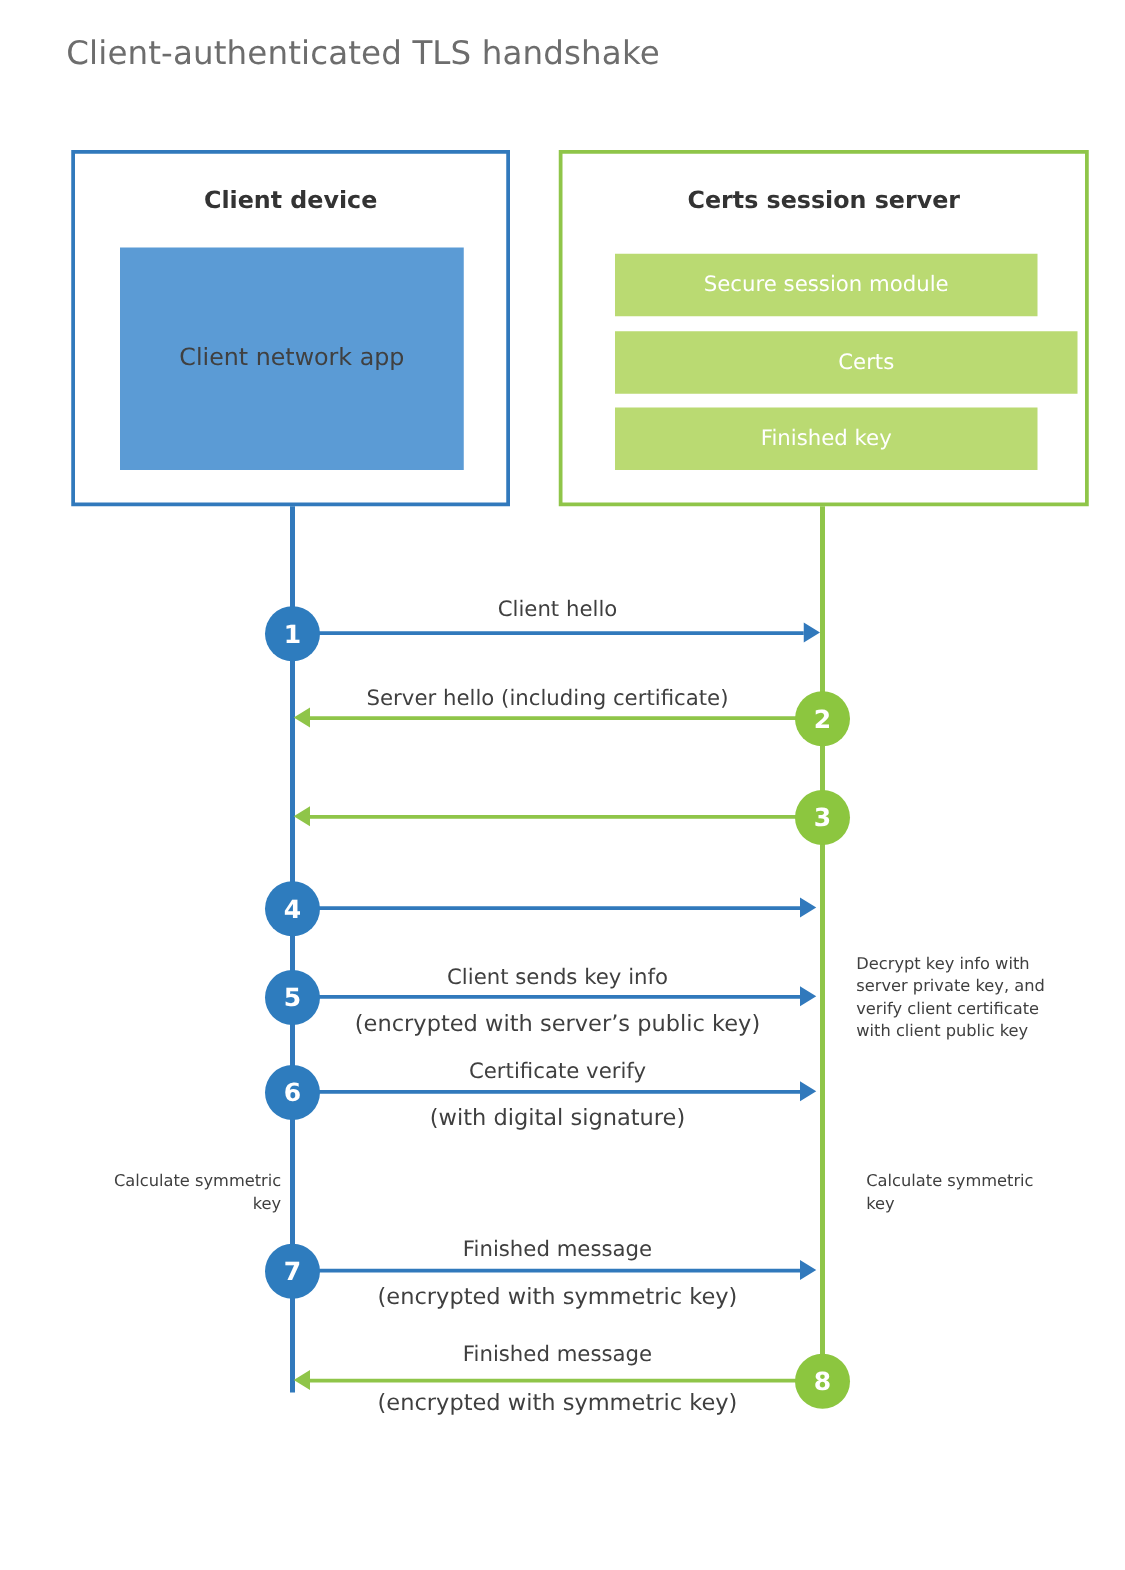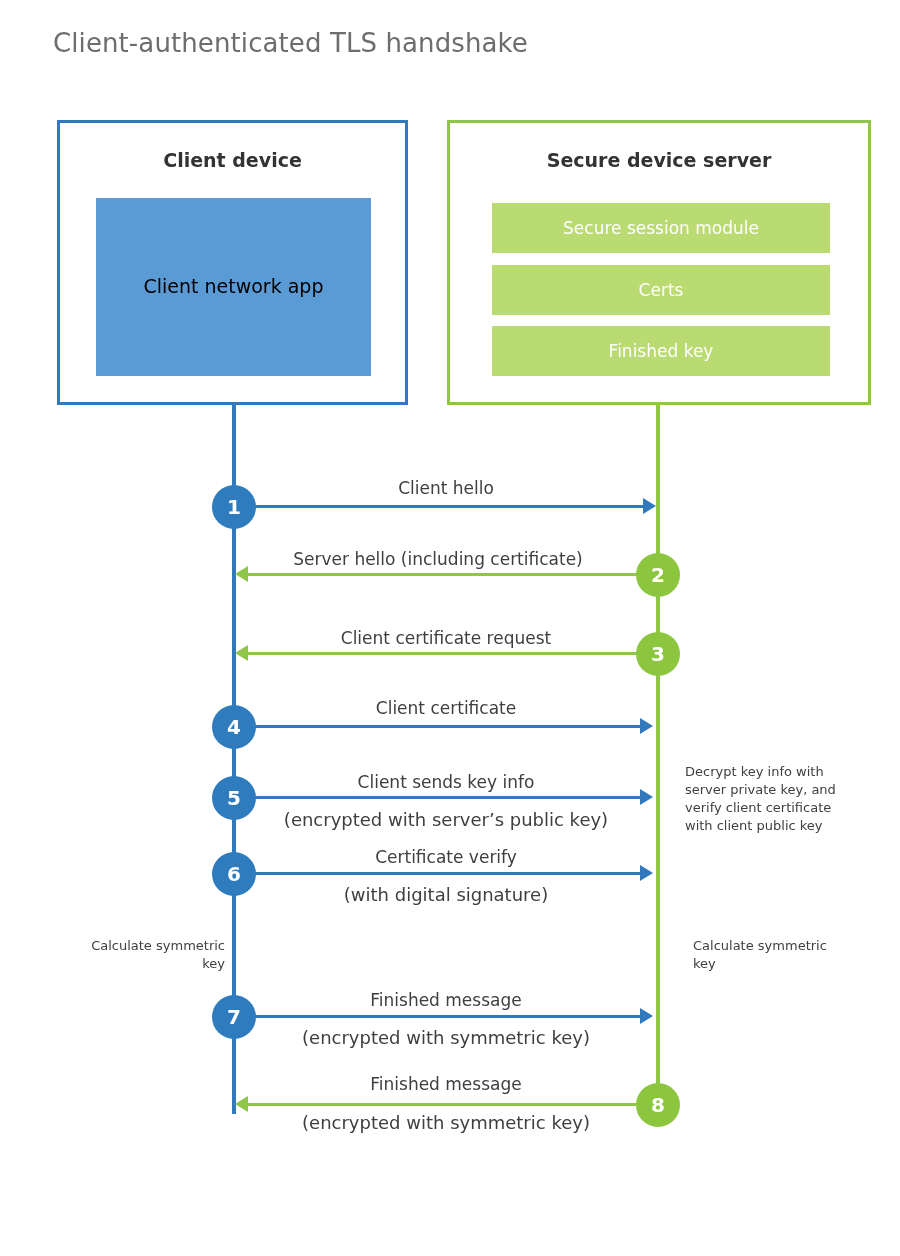--- a/index.html
+++ b/index.html
@@ -56,21 +56,21 @@
     font-weight: bold;
     color: #333333;
   }
 
   
   #client-app {
     position: absolute;
     left: 36px; top: 75px;
     width: 275px; height: 178px;
     background: #5b9bd5;
-    color: #000000;
+    color: #404040;
     font-size: 19px;
     display: flex;
     align-items: center;
     justify-content: center;
     text-align: center;
     line-height: 1.35;
   }
   .server-block {
     position: absolute;
     left: 42px;
@@ -78,21 +78,21 @@
     height: 50px;
     background: #bada72;
     color: #ffffff;
     font-size: 17px;
     display: flex;
     align-items: center;
     justify-content: center;
     text-align: center;
   }
   #server-block-0 { top: 80px; }
-  #server-block-1 { top: 142px; }
+  #server-block-1 { top: 142px; padding-left: 32px; }
   #server-block-2 { top: 203px; }
 
   
   .lifeline { width: 4px; }
   #client-lifeline {
     left: 215px; top: 405px; height: 709px;
     background: #3179bc;
   }
   #server-lifeline {
     left: 639px; top: 405px; height: 700px;
@@ -154,45 +154,43 @@
 <div id="stage">
 
   <div class="abs" id="page-title">Client-authenticated TLS handshake</div>
 
   <div class="abs party-box" id="client-box">
     <div class="party-title">Client device</div>
     <div id="client-app">Client network app</div>
   </div>
 
   <div class="abs party-box" id="server-box">
-    <div class="party-title">Secure device server</div>
+    <div class="party-title">Certs session server</div>
     <div class="server-block" id="server-block-0">Secure session module</div>
     <div class="server-block" id="server-block-1">Certs</div>
     <div class="server-block" id="server-block-2">Finished key</div>
   </div>
 
   <div class="abs lifeline" id="client-lifeline"></div>
   <div class="abs lifeline" id="server-lifeline"></div>
 
   <div class="abs msg-label" style="left:217px; top:478px; width:424px;">Client hello</div>
   <div class="abs msg-line blue" style="left:231px; top:505px; width:395px;"></div>
   <div class="abs arrow-head right blue" style="left:626px; top:498px;"></div>
   <div class="abs step-badge blue" style="left:195px; top:485px;">1</div>
 
   <div class="abs msg-label" style="left:209px; top:549px; width:424px;">Server hello (including certificate)</div>
   <div class="abs msg-line green" style="left:231px; top:573px; width:395px;"></div>
   <div class="abs arrow-head left green" style="left:218px; top:566px;"></div>
   <div class="abs step-badge green" style="left:619px; top:553px;">2</div>
 
-  <div class="abs msg-label" style="left:217px; top:628px; width:424px;">Client certificate request</div>
   <div class="abs msg-line green" style="left:231px; top:652px; width:395px;"></div>
   <div class="abs arrow-head left green" style="left:218px; top:645px;"></div>
   <div class="abs step-badge green" style="left:619px; top:632px;">3</div>
 
-  <div class="abs msg-label" style="left:217px; top:698px; width:424px;">Client certificate</div>
   <div class="abs msg-line blue" style="left:231px; top:725px; width:392px;"></div>
   <div class="abs arrow-head right blue" style="left:623px; top:718px;"></div>
   <div class="abs step-badge blue" style="left:195px; top:705px;">4</div>
 
   <div class="abs msg-label" style="left:217px; top:772px; width:424px;">Client sends key info</div>
   <div class="abs msg-line blue" style="left:231px; top:796px; width:392px;"></div>
   <div class="abs arrow-head right blue" style="left:623px; top:789px;"></div>
   <div class="abs step-badge blue" style="left:195px; top:776px;">5</div>
   <div class="abs msg-sublabel" style="left:217px; top:809px; width:424px;">(encrypted with server’s public key)</div>
 

